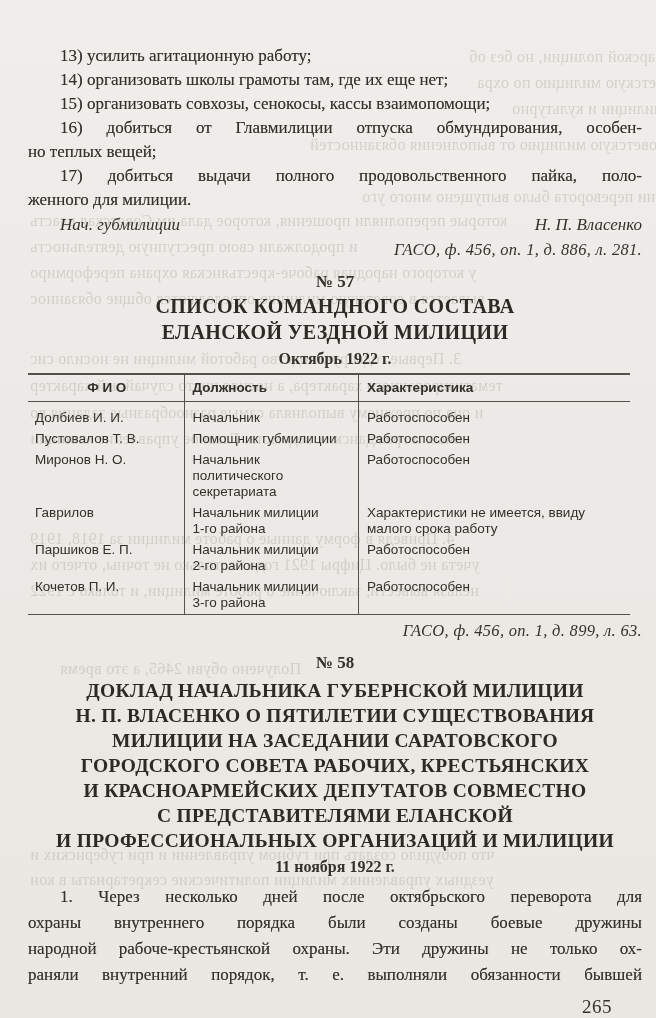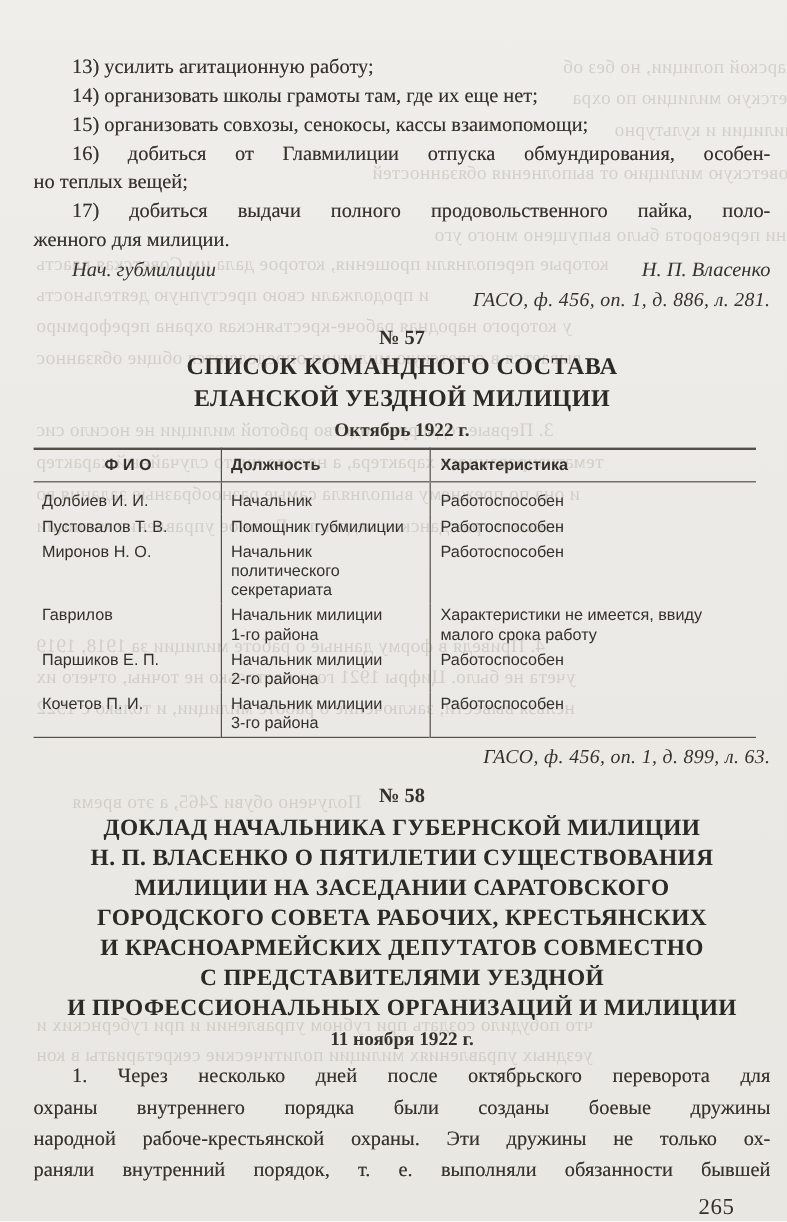--- a/index.html
+++ b/index.html
@@ -160,21 +160,21 @@
 
     <p class="archive" style="margin-top:5px">ГАСО, ф. 456, оп. 1, д. 899, л. 63.</p>
 
     <p class="doc-num">№ 58</p>
     <div class="doc-title58">
       <div>ДОКЛАД НАЧАЛЬНИКА ГУБЕРНСКОЙ МИЛИЦИИ</div>
       <div>Н. П. ВЛАСЕНКО О ПЯТИЛЕТИИ СУЩЕСТВОВАНИЯ</div>
       <div>МИЛИЦИИ НА ЗАСЕДАНИИ САРАТОВСКОГО</div>
       <div>ГОРОДСКОГО СОВЕТА РАБОЧИХ, КРЕСТЬЯНСКИХ</div>
       <div>И КРАСНОАРМЕЙСКИХ ДЕПУТАТОВ СОВМЕСТНО</div>
-      <div>С ПРЕДСТАВИТЕЛЯМИ УЕЗДНОЙ</div>
+      <div>С ПРЕДСТАВИТЕЛЯМИ ЕЛАНСКОЙ</div>
       <div>И ПРОФЕССИОНАЛЬНЫХ ОРГАНИЗАЦИЙ И МИЛИЦИИ</div>
     </div>
     <p class="doc-date">11 ноября 1922 г.</p>
 
     <div class="para-block" style="line-height:26px">
       <div class="line j indent" style="line-height:26px">1. Через несколько дней после октябрьского переворота для</div>
       <div class="line j" style="line-height:26px">охраны внутреннего порядка были созданы боевые дружины</div>
       <div class="line j" style="line-height:26px">народной рабоче-крестьянской охраны. Эти дружины не только ох-</div>
       <div class="line j" style="line-height:26px">раняли внутренний порядок, т. е. выполняли обязанности бывшей</div>
     </div>

